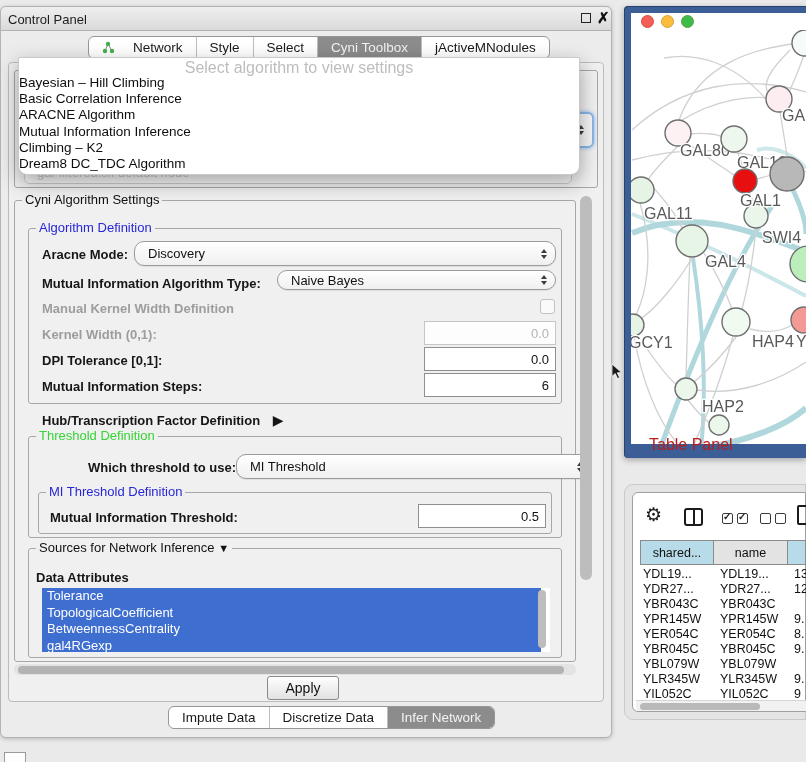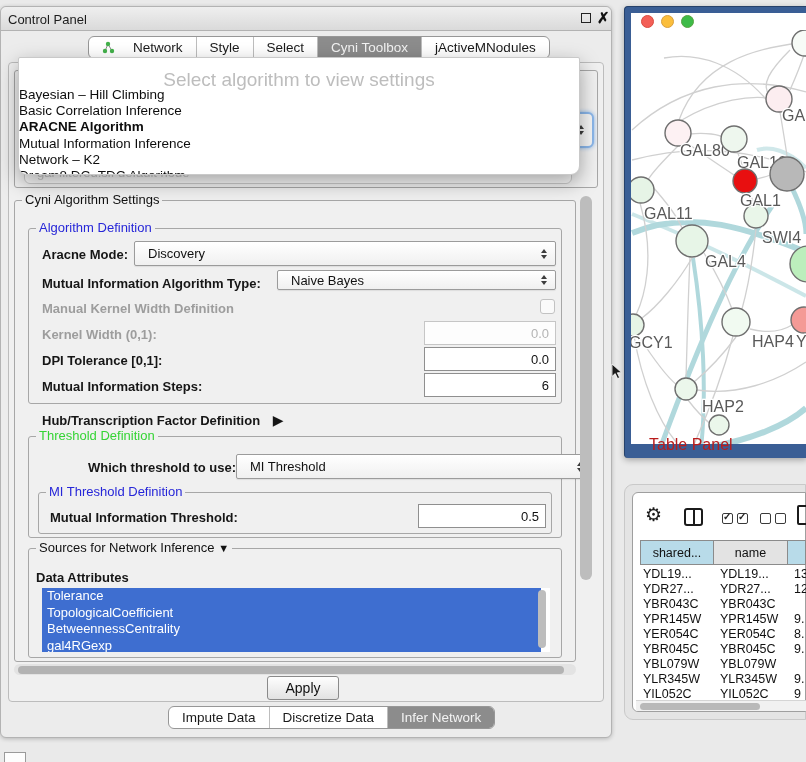--- a/index.html
+++ b/index.html
@@ -17,33 +17,33 @@
   .seg>div{display:flex;align-items:center;gap:18px;padding:0 13px;border-left:1px solid #bdbdbd;color:#1a1a1a;white-space:nowrap}
   .seg>div:first-child{border-left:none}
   .seg>div.sel{background:var(--c-tab_active_bg,#8c8c8c);color:#f3f3f3}
   
   .grp{position:absolute;border:1px solid #a7a7a7;border-radius:3px;box-sizing:border-box}
   .grp-lbl{position:absolute;font-size:13px;background:#f0f0f0;padding:0 3px;line-height:14px;color:#111;white-space:nowrap;z-index:1}
   .blue{color:var(--c-label_blue,#2626d8)}
   .green{color:var(--c-label_green,#35d435)}
   .fld{position:absolute;font-size:13px;font-weight:bold;color:#161616;white-space:nowrap}
   .dis{color:#9d9d9d;font-weight:bold}
-  .combo{position:absolute;background:linear-gradient(#ffffff,#f0f0f0);border:1px solid #9b9b9b;border-radius:2px;font-size:13px;color:#111;display:flex;align-items:center;padding-left:13px;box-sizing:border-box;box-shadow:0 1px 1px rgba(0,0,0,.08)}
+  .combo{position:absolute;background:linear-gradient(#ffffff,#f0f0f0);border:1px solid #9b9b9b;border-radius:10px;font-size:13px;color:#111;display:flex;align-items:center;padding-left:13px;box-sizing:border-box;box-shadow:0 1px 1px rgba(0,0,0,.08)}
   .stp{position:absolute;right:8px;top:50%;transform:translateY(-50%);display:flex;flex-direction:column;gap:2px}
   .stp i{display:block;width:0;height:0;border-left:3.5px solid transparent;border-right:3.5px solid transparent}
   .stp .u{border-bottom:4.5px solid #3c3c3c}
   .stp .d{border-top:4.5px solid #3c3c3c}
   .inp{position:absolute;border:1px solid #8f8f8f;background:#fff;font-size:13px;text-align:right;padding:0 6px;font-family:"Liberation Sans",sans-serif;color:#111;box-sizing:border-box}
   .inp.off{border-color:#c6c6c6;color:#b4b4b4;background:#fdfdfd}
   .chk{position:absolute;width:15px;height:15px;border:1px solid #c2c2c2;border-radius:3px;background:#fafafa;box-sizing:border-box}
   
   .dd{position:absolute;left:18px;top:57px;width:560px;height:116px;background:#fff;border:1px solid #c9c9c9;border-radius:2px 2px 9px 9px;box-shadow:0 7px 20px rgba(0,0,0,.35);z-index:5;overflow:hidden}
-  .dd-h{font-size:19px;color:#bdbdbd;text-align:center;padding-top:14px;line-height:15px}
+  .dd-h{font-size:16px;color:#bdbdbd;text-align:center;padding-top:2px;line-height:15px}
   .dd-item{font-size:13.5px;color:#0d0d0d;line-height:16.2px;padding-left:0;white-space:nowrap}
-  .dd-item.bold{font-weight:bold}
+  .dd-item.bold{font-weight:normal}
   .ghostcombo{position:absolute;left:24px;top:160px;width:548px;height:24px;border:1px solid #cccccc;border-radius:6px;background:#fbfbfb;z-index:2;font-size:13px;color:#c9c9c9;display:flex;align-items:center;padding-left:12px;box-sizing:border-box}
   .focusstep{position:absolute;left:572px;top:112px;width:22px;height:36px;border:2px solid #8ab6ea;border-radius:6px;background:#f5f5f5;box-shadow:0 0 4px #8ab6ea;z-index:2;box-sizing:border-box}
   
   #attr-list{position:absolute;left:42px;top:588px;width:508px;height:64px;background:#fff;overflow:hidden}
   .attr-item{font-size:13px;line-height:16.5px;color:#fff;background:var(--c-selection,#3e6ed0);padding-left:5px;width:calc(100% - 14px);white-space:nowrap}
   .vthumb{position:absolute;border-radius:6px;background:#bdbdbd}
   .hsb{position:absolute;left:14px;top:664px;width:562px;height:11px;background:#e3e3e3;border-radius:6px}
   .hsb i{position:absolute;left:4px;top:1.5px;width:546px;height:8px;border-radius:4px;background:#b3b3b3;display:block}
   .btn{position:absolute;left:267px;top:676px;width:72px;height:24px;border:1px solid #8a8a8a;border-radius:3px;background:linear-gradient(#fefefe,#e2e2e2);font-size:14px;color:#111;display:flex;align-items:center;justify-content:center;box-sizing:border-box}
   
@@ -119,21 +119,21 @@
       </span>
   </div>
 
   <div class="dd">
     <div class="dd-h">Select algorithm to view settings</div>
     <div id="dd-items">
         <div class="dd-item">Bayesian – Hill Climbing</div>
         <div class="dd-item">Basic Correlation Inference</div>
         <div class="dd-item bold">ARACNE Algorithm</div>
         <div class="dd-item">Mutual Information Inference</div>
-        <div class="dd-item">Network – K2</div>
+        <div class="dd-item">Climbing – K2</div>
         <div class="dd-item">Dream8 DC_TDC Algorithm</div>
       </div>
   </div>
 
   <div class="grp" style="left:14px;top:200px;width:562px;height:462px"></div>
   <div class="grp-lbl" style="left:22px;top:193px">Cyni Algorithm Settings</div>
 
   <div class="grp" style="left:28px;top:228px;width:534px;height:176px"></div>
   <div class="grp-lbl blue" style="left:36px;top:221px">Algorithm Definition</div>
 

